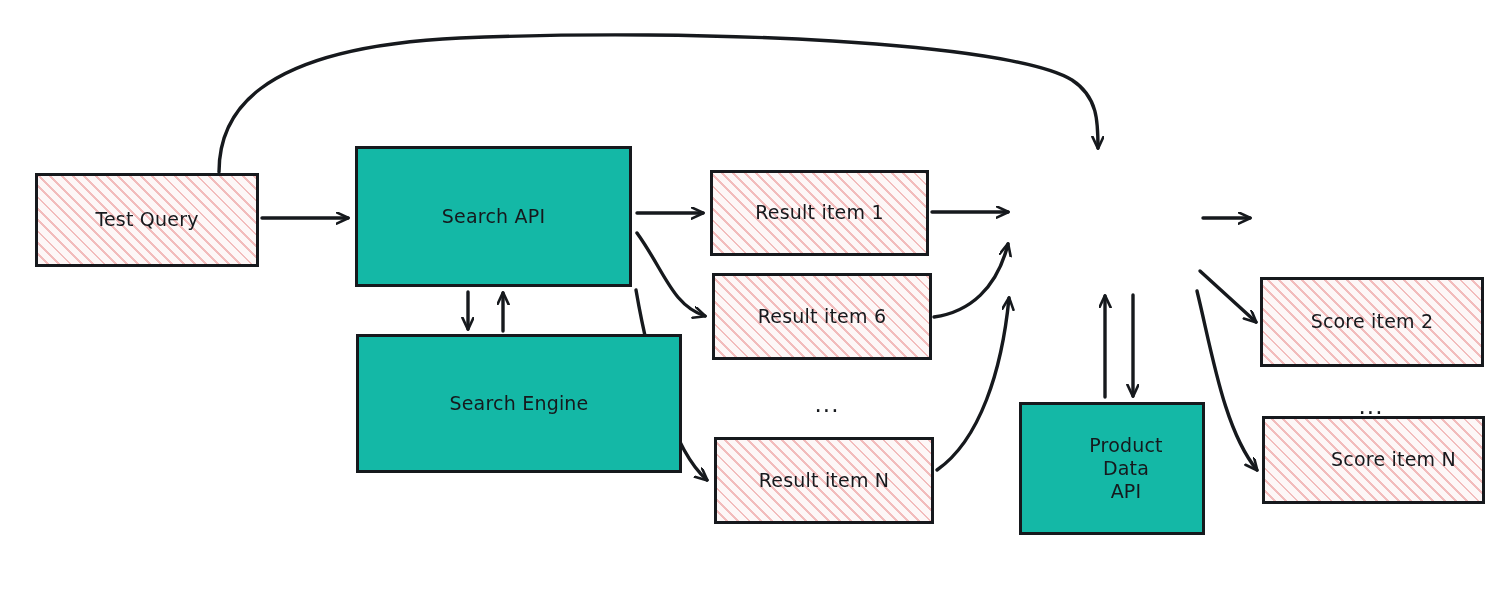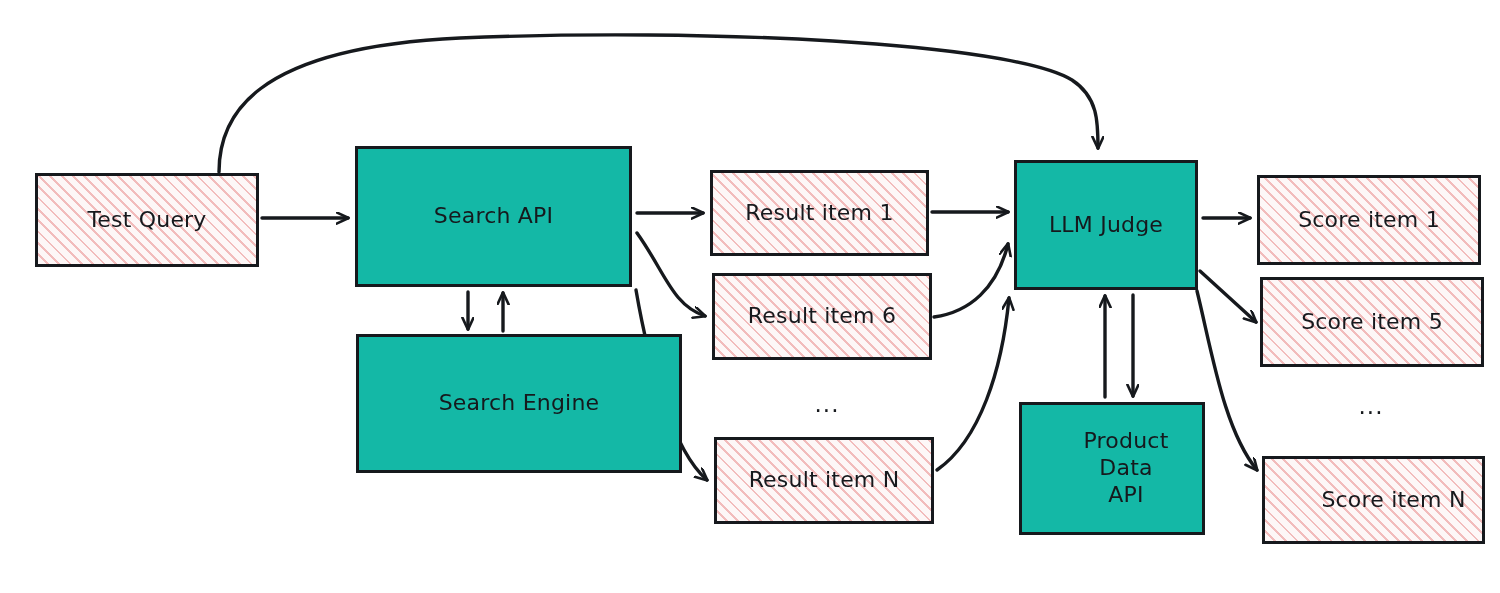--- a/index.html
+++ b/index.html
@@ -28,21 +28,21 @@
   }
   .node {
     position: absolute;
     box-sizing: border-box;
     border: 3px solid #16191d;
     display: flex;
     align-items: center;
     justify-content: center;
     text-align: center;
     color: #16191d;
-    font-size: 22px;
+    font-size: 19px;
     line-height: 1.22;
     letter-spacing: 0.2px;
     z-index: 2;
   }
   .node .node-label {
     position: relative;
     z-index: 3;
     white-space: pre-line;
     padding: 0 6px;
   }
@@ -124,39 +124,33 @@
   </div>
 
   <div class="node hatched" style="left:712px; top:273px; width:220px; height:87px;">
     <span class="node-label">Result item 6</span>
   </div>
 
   <div class="node hatched" style="left:714px; top:437px; width:220px; height:87px;justify-content:center;">
     <span class="node-label">Result item N</span>
   </div>
 
-  <div class="node solid" style="left:1014px; top:160px; width:184px; height:130px;">
-    <span class="node-label">LLM Judge</span>
-  </div>
 
   <div class="node solid" style="left:1019px; top:402px; width:186px; height:133px;padding-left:28px;">
     <span class="node-label">Product
 Data
 API</span>
   </div>
 
-  <div class="node hatched" style="left:1257px; top:175px; width:224px; height:90px;">
-    <span class="node-label">Score item 1</span>
+
+  <div class="node hatched" style="left:1260px; top:277px; width:224px; height:90px;">
+    <span class="node-label">Score item 2</span>
   </div>
 
-  <div class="node hatched" style="left:1260px; top:277px; width:224px; height:90px;">
-    <span class="node-label">Score item 5</span>
-  </div>
-
-  <div class="node hatched" style="left:1262px; top:456px; width:223px; height:88px;padding-left:40px;">
+  <div class="node hatched" style="left:1262px; top:416px; width:223px; height:88px;padding-left:40px;">
     <span class="node-label">Score item N</span>
   </div>
 
   <div class="ellipsis" style="left:790px; top:393px; width:74px;">...</div>
 
   <div class="ellipsis" style="left:1334px; top:395px; width:74px;">...</div>
 
 </div>
 
 </body></html>

